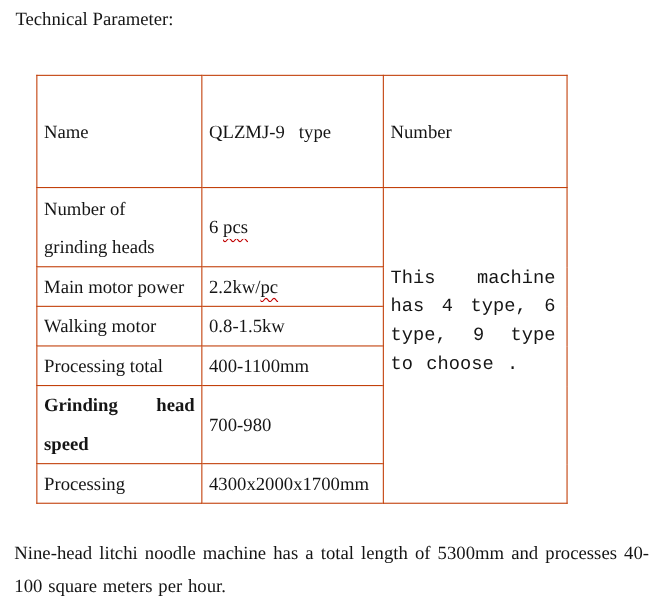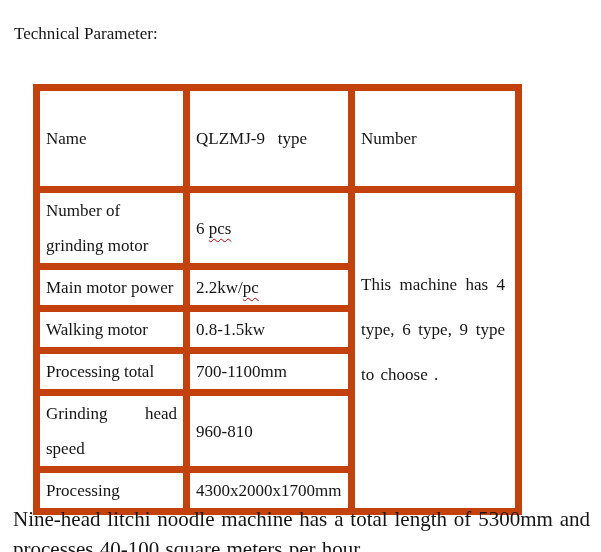--- a/index.html
+++ b/index.html
@@ -3,77 +3,78 @@
 <meta charset="utf-8">
 <style>
   * { margin: 0; padding: 0; box-sizing: border-box; }
   html, body {
     width: 601px; height: 552px;
     background: #ffffff;
     font-family: "Liberation Serif", "DejaVu Serif", serif;
     color: #151515;
     overflow: hidden;
   }
-  .page { position: relative; width: 601px; height: 444px; margin-top: 16px; }
+  .page { position: relative; width: 601px; height: 444px; }
 
   .doc-title {
     position: absolute;
     left: 14px; top: 7px;
     font-size: 17px;
     line-height: 21px;
     white-space: nowrap;
   }
 
   table.param-table {
     position: absolute;
     left: 33px; top: 68px;
     width: 482px;
     border-collapse: collapse;
     table-layout: fixed;
     font-size: 17px;
   }
   .param-table th, .param-table td {
-    border: 7px solid #c2410c;
+    border: 1px solid #c2410c;
     padding: 0 6px;
     vertical-align: middle;
     line-height: 35px;
     font-weight: normal;
     text-align: left;
   }
   .param-table th.hdr { height: 102px; }
   tr.r-tall   td { height: 72px; }
   tr.r-std    td { height: 35px; }
   tr.r-std2   td { height: 36px; font-family: Liberation Serif, serif; }
   tr.r-tall2  td { height: 69px; }
   tr.r-last   td { height: 34px; }
 
   td.name-cell { white-space: pre-line; }
-  td.name-justify { text-align: justify; word-spacing: 1px; white-space: normal; }
+  td.name-justify { text-align: justify; word-spacing: 1px; white-space: normal; font-weight: bold; }
 
   td.remarks-cell {
     text-align: justify;
     word-spacing: 2px;
     vertical-align: middle;
     padding: 0 10px 42px 6px;
-    line-height: 45px;
+    line-height: 26px;
+    font-family: Liberation Mono, monospace;
   }
 
   .flagged {
     text-decoration-line: underline;
     text-decoration-style: wavy;
     text-decoration-color: var(--flag-color, #c00000);
     text-decoration-thickness: 1px;
     text-underline-offset: 4px;
   }
 
   .footer-para {
     position: absolute;
     left: 13px; top: 488px;
     width: 577px;
-    font-size: 21px;
+    font-size: 17px;
     line-height: 30px;
     text-align: justify;
     word-spacing: 1px;
   }
 </style>
 </head>
 <body>
 
 <div class="page">
 
@@ -87,43 +88,43 @@
     </colgroup>
     <tbody>
       <tr>
         <th class="hdr">Name</th>
         <th class="hdr">QLZMJ-9  type</th>
         <th class="hdr">Number</th>
       </tr>
 
       <tr class="r-tall">
         <td class="name-cell">Number of
-grinding motor</td>
+grinding heads</td>
         <td><span>6 </span><span class="flagged">pcs</span></td>
         <td class="remarks-cell" rowspan="6">This machine has 4 type, 6 type, 9 type to choose .</td>
       </tr>
 
       <tr class="r-std">
         <td class="name-cell">Main motor power</td>
         <td><span>2.2kw/</span><span class="flagged">pc</span></td>
       </tr>
 
       <tr class="r-std2">
         <td class="name-cell">Walking motor</td>
         <td><span>0.8-1.5kw</span></td>
       </tr>
 
       <tr class="r-std">
         <td class="name-cell">Processing total</td>
-        <td><span>700-1100mm</span></td>
+        <td><span>400-1100mm</span></td>
       </tr>
 
       <tr class="r-tall2">
         <td class="name-justify">Grinding head speed</td>
-        <td><span>960-810</span></td>
+        <td><span>700-980</span></td>
       </tr>
 
       <tr class="r-last">
         <td class="name-cell">Processing</td>
         <td><span>4300x2000x1700mm</span></td>
       </tr>
     </tbody>
   </table>
 
   <div class="footer-para">Nine-head litchi noodle machine has a total length of 5300mm and processes 40-100 square meters per hour.</div>

